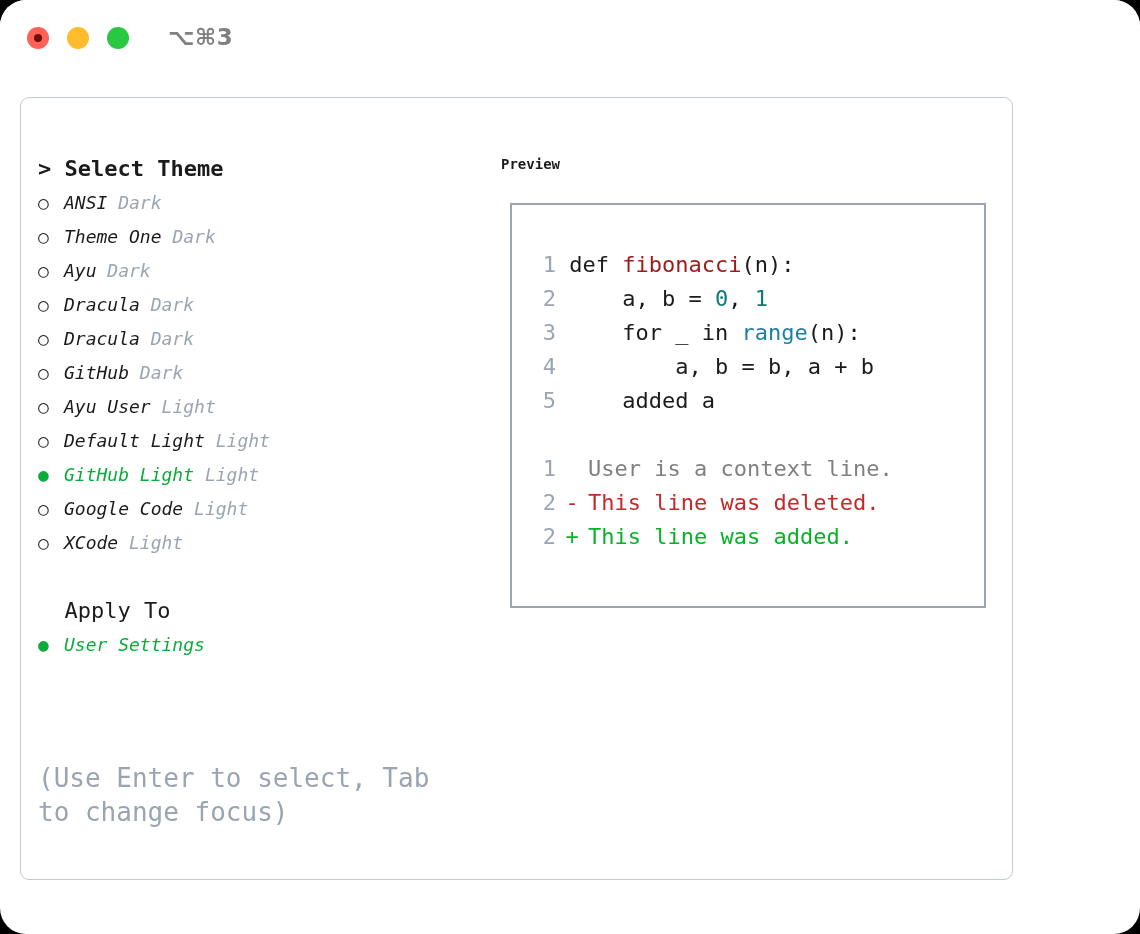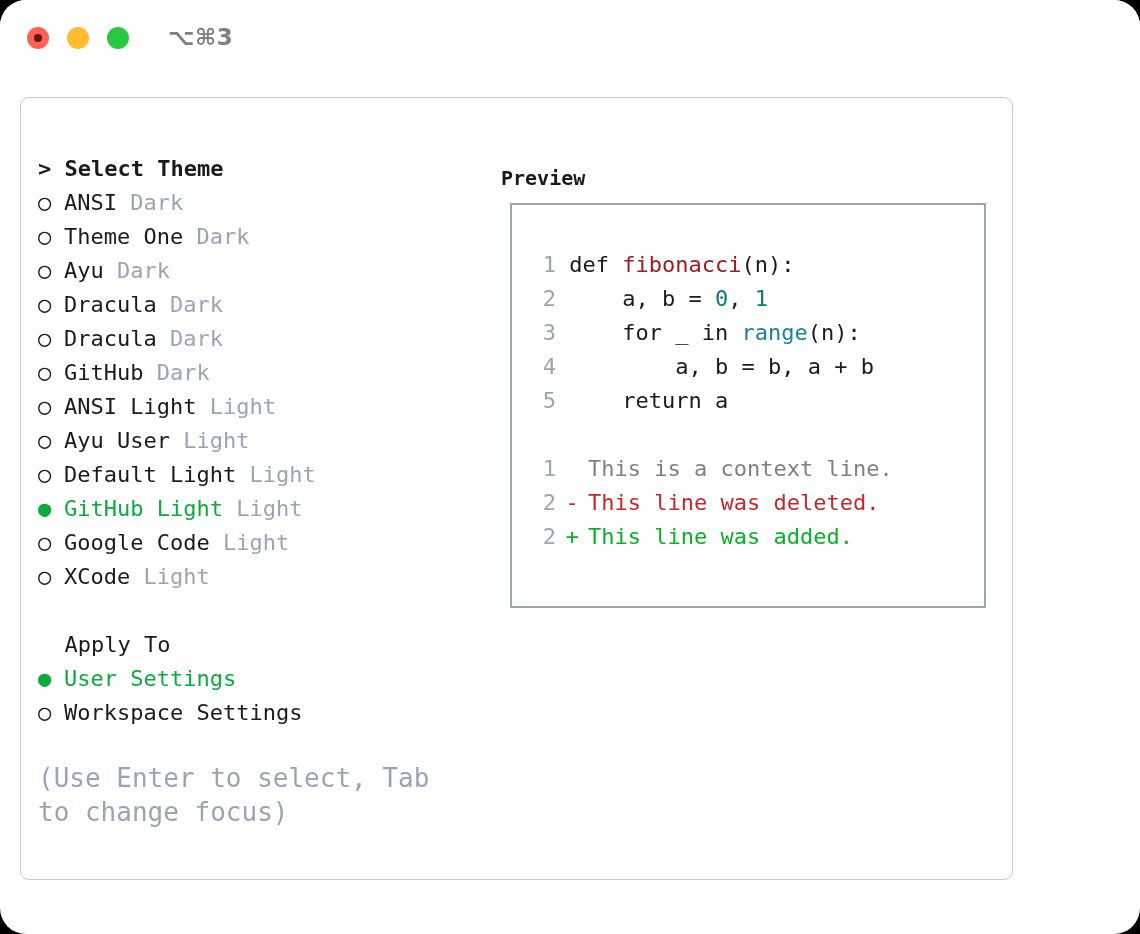--- a/index.html
+++ b/index.html
@@ -89,23 +89,24 @@
     line-height: 34px;
     color: #1b1b1b;
     white-space: pre;
     height: 34px;
   }
   .section-header.bold { font-weight: 700; }
 
   .opt-row {
     height: 34px;
     line-height: 34px;
-    font-size: 22px;
-    white-space: pre;
-    color: #1b1b1b;
+    font-size: 18px;
+    white-space: pre;
+    color: #1b1b1b;
+    font-style: italic;
   }
   .bullet {
     display: inline-block;
     width: 26px;
     color: #1b1b1b;
   }
   .opt-row.selected .bullet,
   .opt-row.selected .opt-label { color: #0cab3b; }
   .opt-suffix { color: #9aa5b1; }
 
@@ -116,22 +117,22 @@
     left: 17px; top: 663px;
     width: 420px;
     font-size: 26px;
     line-height: 34px;
     color: #9aa5b1;
   }
 
   
   #preview-title {
     position: absolute;
-    left: 480px; top: 63px;
-    font-size: 20px;
+    left: 480px; top: 49px;
+    font-size: 14px;
     font-weight: 700;
     line-height: 34px;
     color: #1b1b1b;
     white-space: pre;
   }
 
   #preview-box {
     position: absolute;
     left: 489px; top: 105px;
     width: 476px; height: 405px;
@@ -192,51 +193,49 @@
 
     <div id="left-col">
       <div class="section-header bold">&gt; Select Theme</div>
       <div id="theme-items">
           <div class="opt-row"><span class="bullet">○</span><span class="opt-label">ANSI</span><span class="opt-suffix"> Dark</span></div>
           <div class="opt-row"><span class="bullet">○</span><span class="opt-label">Theme One</span><span class="opt-suffix"> Dark</span></div>
           <div class="opt-row"><span class="bullet">○</span><span class="opt-label">Ayu</span><span class="opt-suffix"> Dark</span></div>
           <div class="opt-row"><span class="bullet">○</span><span class="opt-label">Dracula</span><span class="opt-suffix"> Dark</span></div>
           <div class="opt-row"><span class="bullet">○</span><span class="opt-label">Dracula</span><span class="opt-suffix"> Dark</span></div>
           <div class="opt-row"><span class="bullet">○</span><span class="opt-label">GitHub</span><span class="opt-suffix"> Dark</span></div>
-          <div class="opt-row"><span class="bullet">○</span><span class="opt-label">ANSI Light</span><span class="opt-suffix"> Light</span></div>
           <div class="opt-row"><span class="bullet">○</span><span class="opt-label">Ayu User</span><span class="opt-suffix"> Light</span></div>
           <div class="opt-row"><span class="bullet">○</span><span class="opt-label">Default Light</span><span class="opt-suffix"> Light</span></div>
           <div class="opt-row selected"><span class="bullet">●</span><span class="opt-label">GitHub Light</span><span class="opt-suffix"> Light</span></div>
           <div class="opt-row"><span class="bullet">○</span><span class="opt-label">Google Code</span><span class="opt-suffix"> Light</span></div>
           <div class="opt-row"><span class="bullet">○</span><span class="opt-label">XCode</span><span class="opt-suffix"> Light</span></div>
         </div>
       <div class="spacer-row"></div>
       <div class="section-header">  Apply To</div>
       <div id="apply-items">
           <div class="opt-row selected"><span class="bullet">●</span><span class="opt-label">User Settings</span></div>
-          <div class="opt-row"><span class="bullet">○</span><span class="opt-label">Workspace Settings</span></div>
         </div>
     </div>
 
     <div id="hint">(Use Enter to select, Tab to change focus)</div>
 
     <div id="preview-title">Preview</div>
 
     <div id="preview-box">
       <div class="code-area">
         <div id="code-lines">
             <div class="code-line"><span class="lineno">1</span> <span class="code-text"><span>def </span><span class="tok-fn">fibonacci</span><span>(n):</span></span></div>
             <div class="code-line"><span class="lineno">2</span> <span class="code-text"><span>    a, b = </span><span class="tok-num">0</span><span>, </span><span class="tok-num">1</span></span></div>
             <div class="code-line"><span class="lineno">3</span> <span class="code-text"><span>    for _ in </span><span class="tok-call">range</span><span>(n):</span></span></div>
             <div class="code-line"><span class="lineno">4</span> <span class="code-text"><span>        a, b = b, a + b</span></span></div>
-            <div class="code-line"><span class="lineno">5</span> <span class="code-text"><span>    return a</span></span></div>
+            <div class="code-line"><span class="lineno">5</span> <span class="code-text"><span>    added a</span></span></div>
           </div>
         <div class="blank-line"></div>
         <div id="diff-lines">
-            <div class="code-line"><span class="lineno">1</span><span class="diff-marker diff-ctx"> </span><span class="diff-ctx">This is a context line.</span></div>
+            <div class="code-line"><span class="lineno">1</span><span class="diff-marker diff-ctx"> </span><span class="diff-ctx">User is a context line.</span></div>
             <div class="code-line"><span class="lineno">2</span><span class="diff-marker diff-del">-</span><span class="diff-del">This line was deleted.</span></div>
             <div class="code-line"><span class="lineno">2</span><span class="diff-marker diff-add">+</span><span class="diff-add">This line was added.</span></div>
           </div>
       </div>
     </div>
 
   </div>
 </div>
 
 </body></html>

